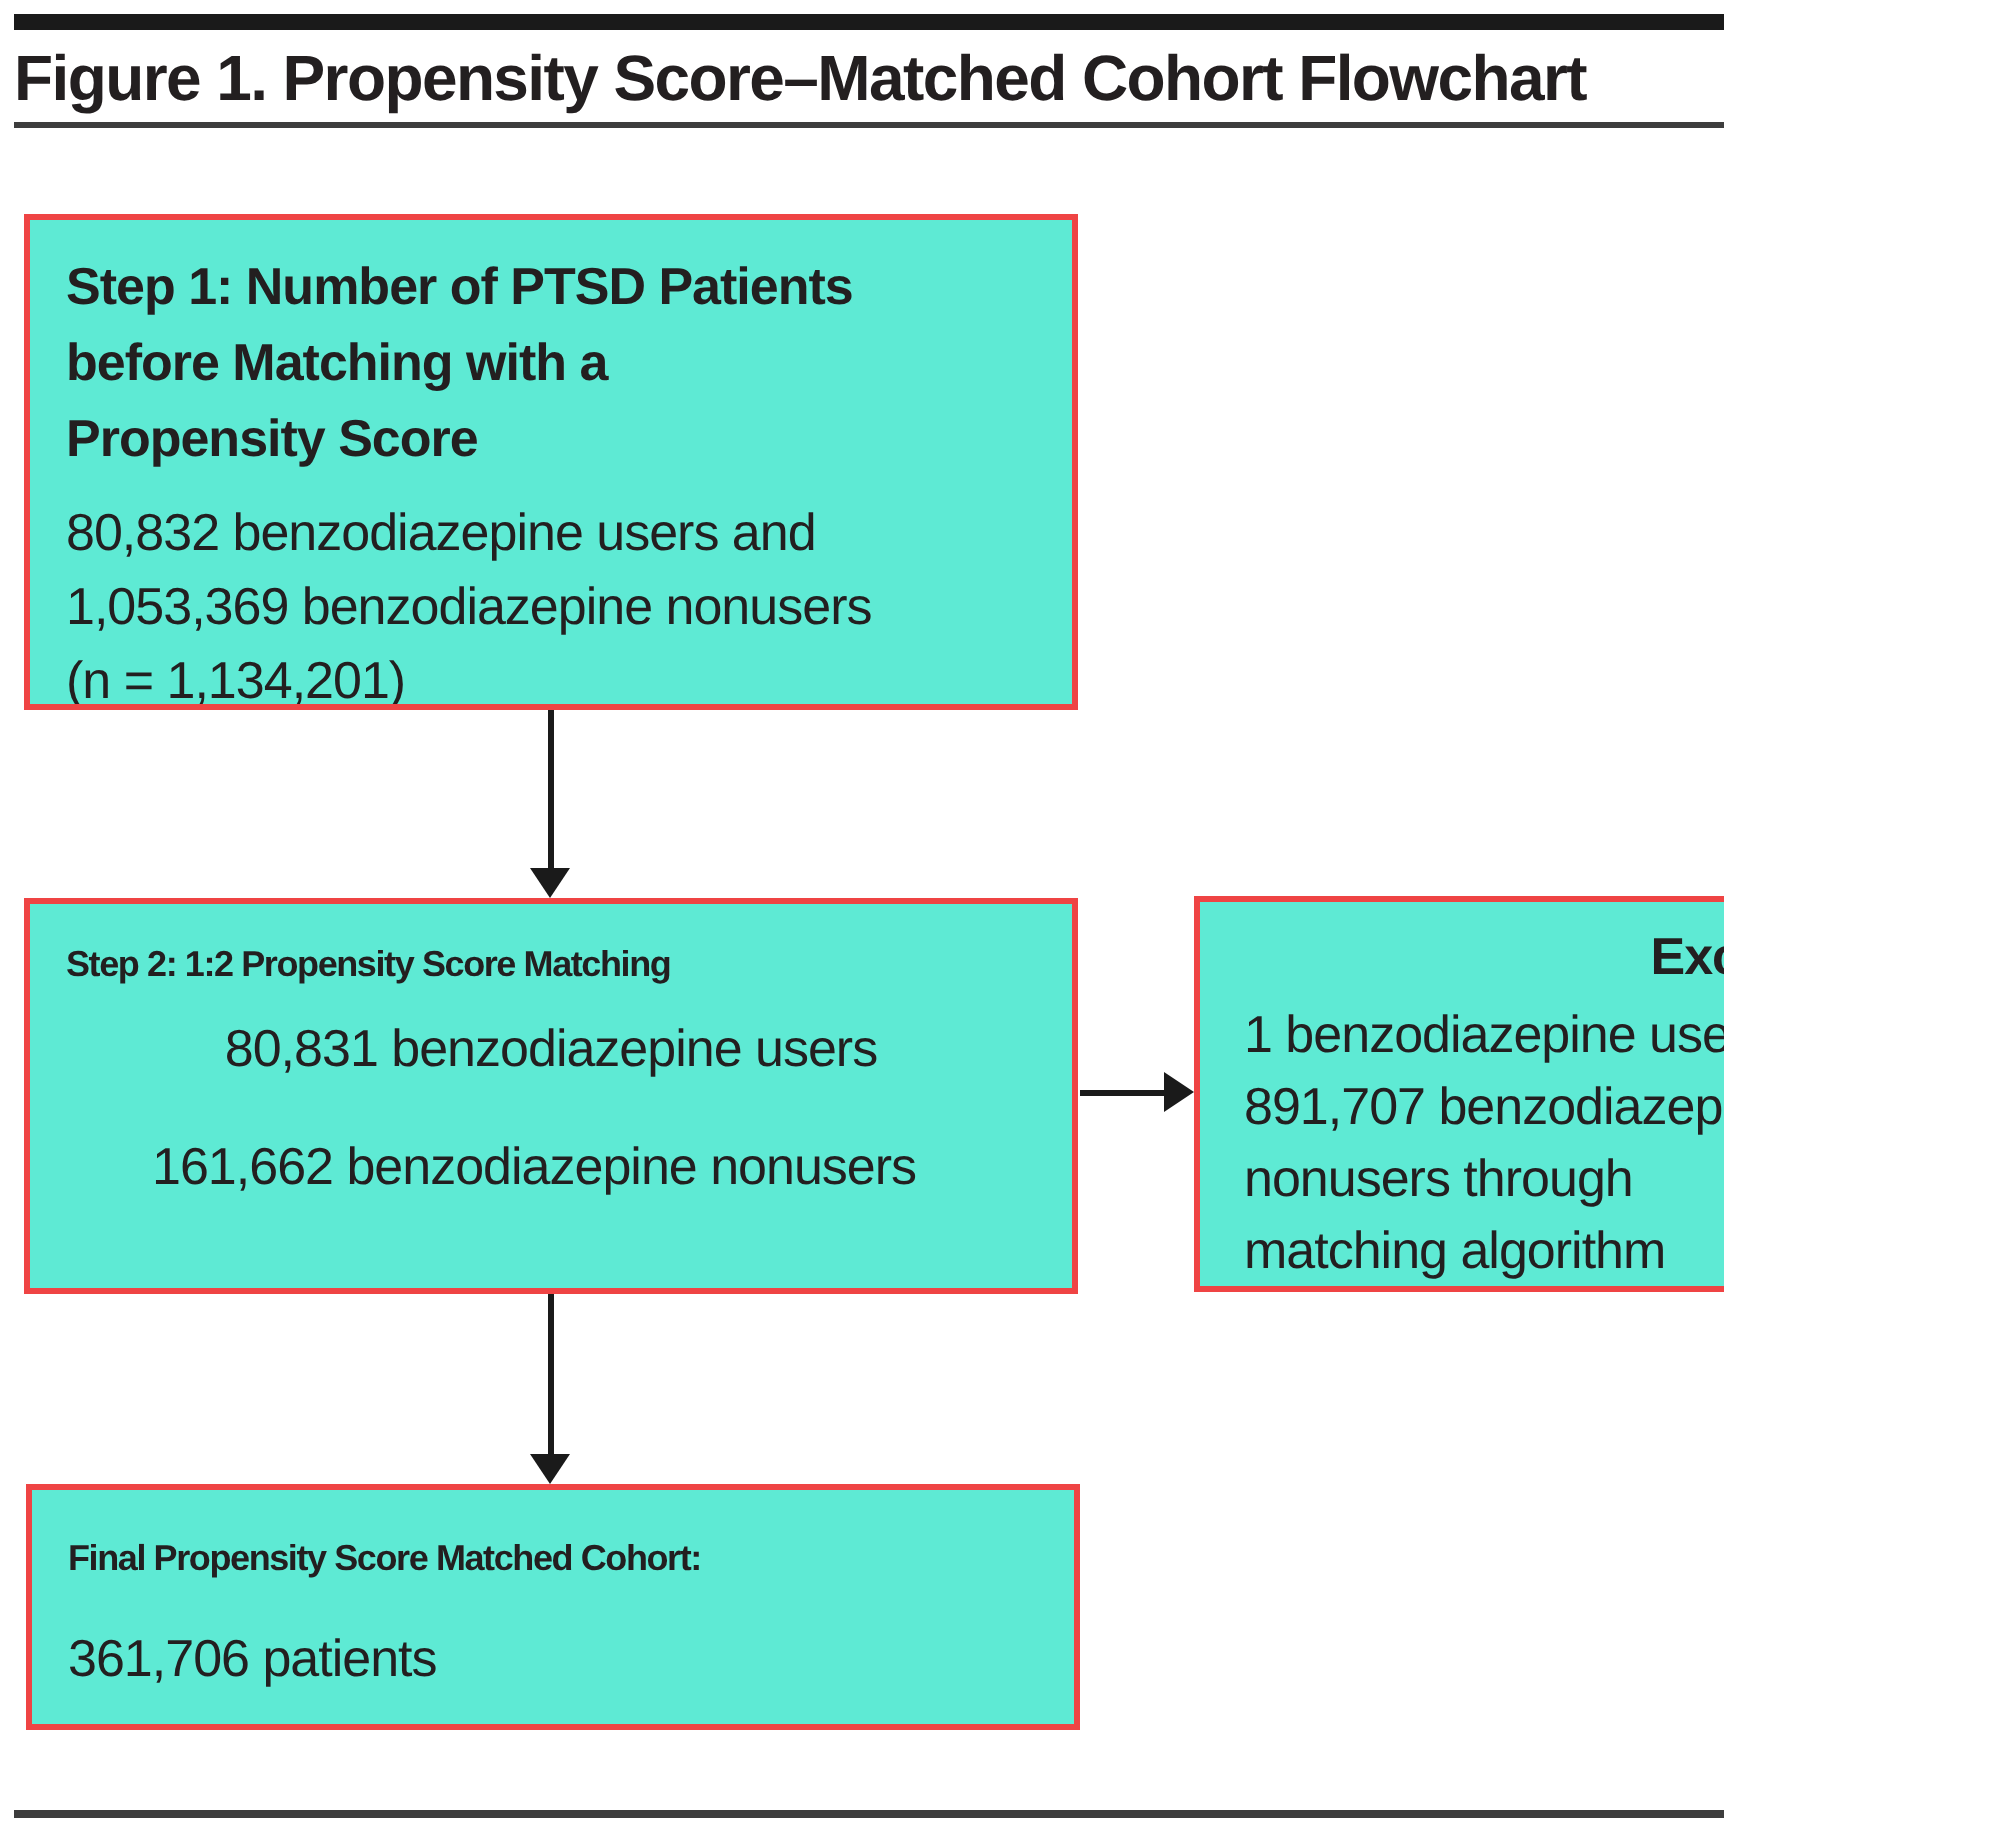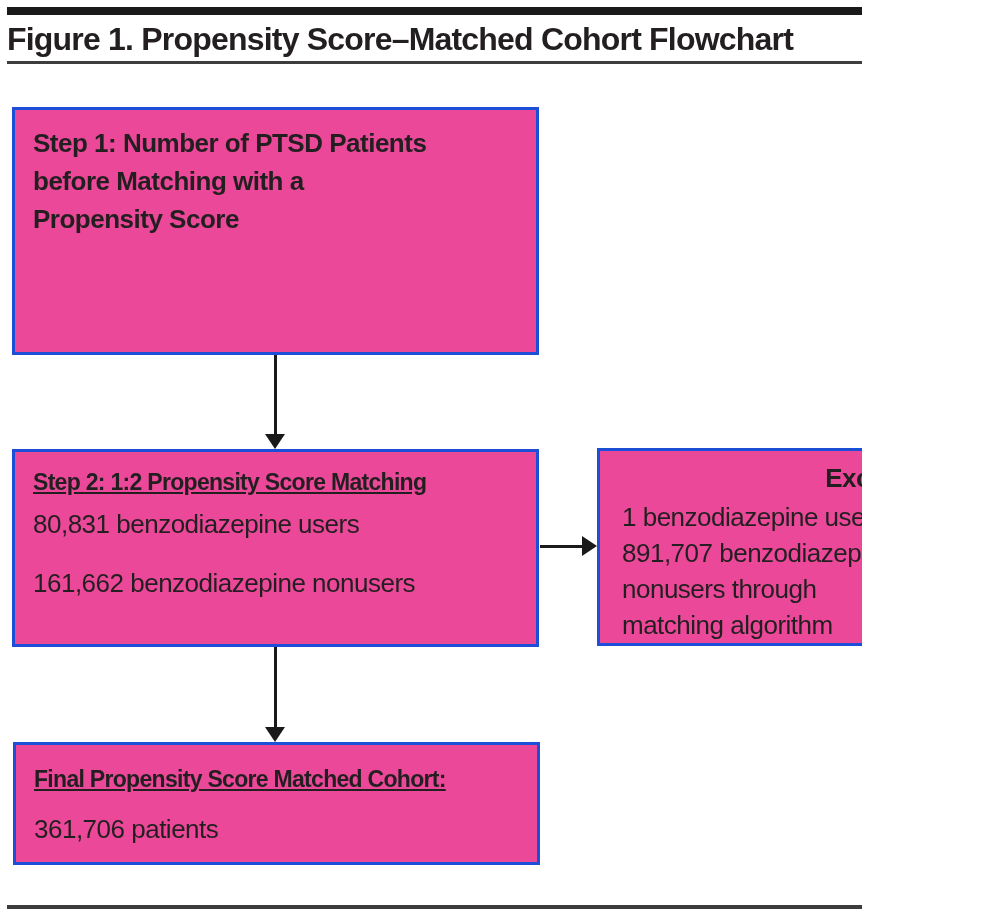--- a/index.html
+++ b/index.html
@@ -41,46 +41,46 @@
   .bottom-rule {
     position: absolute;
     left: 7px; top: 905px;
     width: 983px; height: 4px;
     background: #3d3d3d;
   }
 
   
   .flow-box {
     position: absolute;
-    background: #ec4899;
-    border: 3px solid #1d4ed8;
+    background: #5eead4;
+    border: 3px solid #ef4444;
     padding: 12px 18px;
     overflow: hidden;
   }
   .box-heading {
     font-weight: bold;
     font-size: 26px;
     line-height: 38px;
     letter-spacing: -0.5px;
     white-space: pre-line;
   }
-  .box-heading.one-line { white-space: nowrap; font-size: 23px; letter-spacing: -0.7px; text-decoration: underline; }
+  .box-heading.one-line { white-space: nowrap; font-size: 18px; letter-spacing: -0.7px; }
   .box-body {
     font-size: 26px;
     line-height: 37px;
     letter-spacing: -0.5px;
     white-space: pre-line;
   }
 
   .box-step1 { left: 12px; top: 107px; width: 527px; height: 248px; padding-top: 14px; }
   .box-step1 .box-body { margin-top: 10px; }
 
   .box-step2 { left: 12px; top: 449px; width: 527px; height: 198px; padding-top: 11px; }
-  .box-step2 .box-line1 { margin-top: 5px; }
-  .box-step2 .box-line2 { margin-top: 22px; }
+  .box-step2 .box-line1 { margin-top: 5px; text-align: center; }
+  .box-step2 .box-line2 { margin-top: 22px; margin-left: 43px; }
   .box-step2 .box-body { white-space: nowrap; }
 
   .box-excluded { left: 597px; top: 448px; width: 365px; height: 198px; padding: 9px 14px 9px 22px; }
   .box-excluded .box-heading { line-height: 37px; text-align: right; }
   .box-excluded .box-body { line-height: 36px; margin-top: 2px; }
 
   .box-final { left: 13px; top: 742px; width: 527px; height: 123px; padding-top: 15px; }
   .box-final .box-body { margin-top: 13px; white-space: nowrap; }
 
   
@@ -128,20 +128,23 @@
   <div class="top-bar"></div>
 
   <h1 class="figure-title">Figure 1. Propensity Score–Matched Cohort Flowchart</h1>
 
   <div class="title-rule"></div>
 
   <div class="flow-box box-step1">
     <div class="box-heading">Step 1: Number of PTSD Patients
 before Matching with a
 Propensity Score</div>
+    <div class="box-body">80,832 benzodiazepine users and
+1,053,369 benzodiazepine nonusers
+(n = 1,134,201)</div>
   </div>
 
   <div class="arrow arrow-down-1">
     <div class="shaft-v"></div>
     <div class="head-down"></div>
   </div>
 
   <div class="flow-box box-step2">
     <div class="box-heading one-line">Step 2: 1:2 Propensity Score Matching</div>
     <div class="box-body box-line1">80,831 benzodiazepine users</div>

